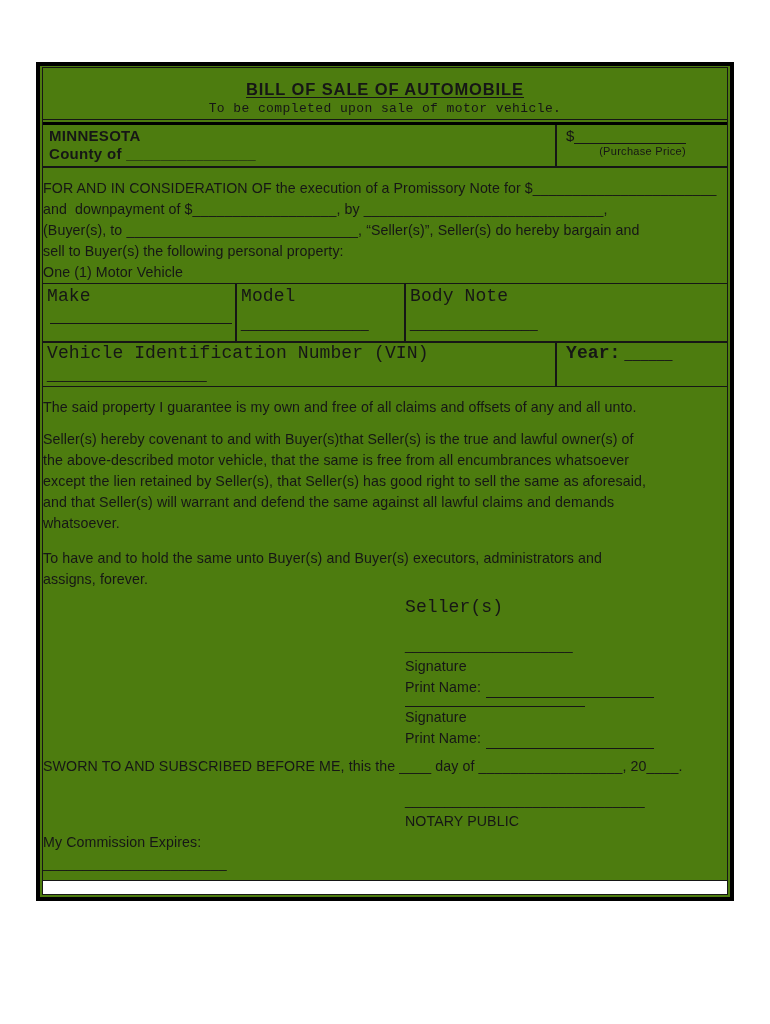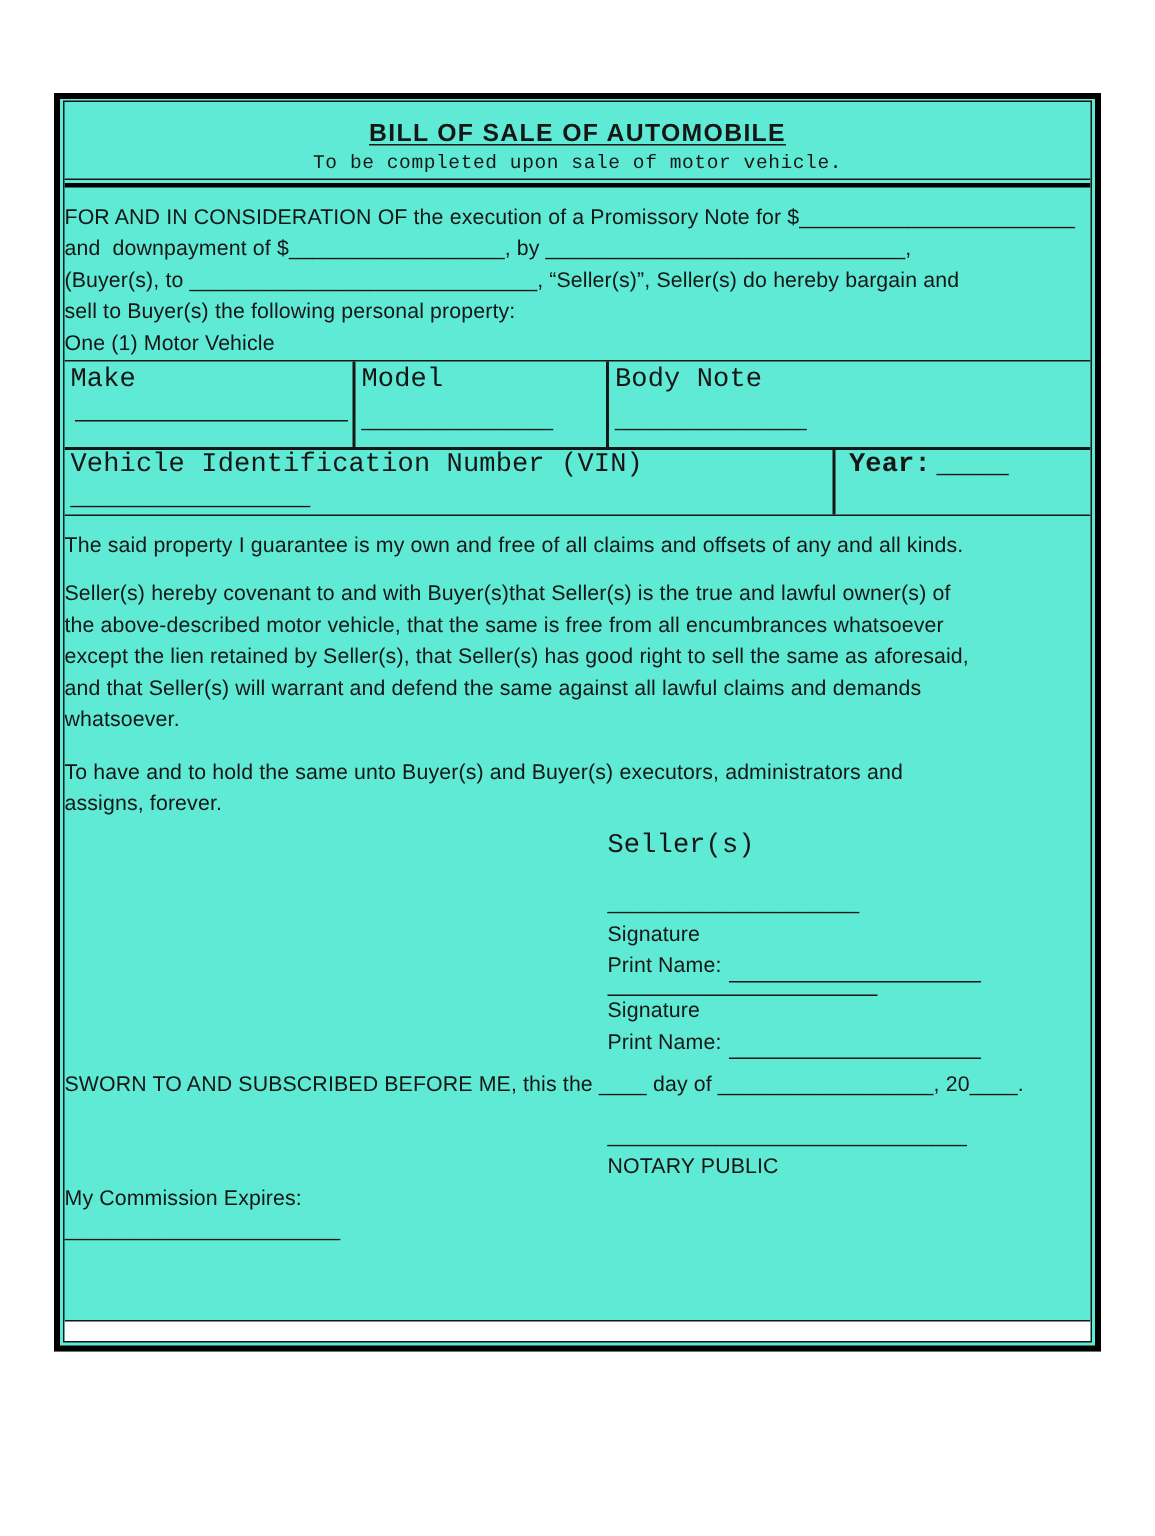--- a/index.html
+++ b/index.html
@@ -4,21 +4,21 @@
 <style>
   html,body { margin:0; padding:0; }
   body {
     width:770px; height:1024px; position:relative;
     background:#ffffff; color:#161616;
     font-family:"Liberation Sans", sans-serif;
     -webkit-font-smoothing:antialiased;
   }
   .frame {
     position:absolute; left:36px; top:62px; width:698px; height:839px;
-    box-sizing:border-box; border:4px solid #000; background:#5eead4;
+    box-sizing:border-box; border:4px solid #000; background:#4d7c0f;
   }
   .inner {
     position:absolute; top:1px; left:2px; right:2px; bottom:2px;
     border:1px solid #161616; overflow:hidden;
   }
   .title-box { text-align:center; padding:12px 0 3px 0; border-bottom:1px solid #161616; }
   .title {
     font-weight:bold; font-size:16.5px; letter-spacing:0.9px;
     text-decoration:underline; text-underline-offset:2px;
   }
@@ -68,20 +68,30 @@
 
 <div class="frame">
   <div class="inner">
 
     <div class="title-box">
       <div class="title">BILL OF SALE OF AUTOMOBILE</div>
       <div class="subtitle">To be completed upon sale of motor vehicle.</div>
     </div>
     <div class="thick-rule"></div>
 
+    <div class="state-row">
+      <div class="state-cell">
+        <div>MINNESOTA</div>
+        <div>County of _______________</div>
+      </div>
+      <div class="price-cell">
+        <div><span>$</span><span class="solid-line price-blank"></span></div>
+        <div class="price-caption">(Purchase Price)</div>
+      </div>
+    </div>
 
     <div class="content">
 
       <div class="para mt10">FOR AND IN CONSIDERATION OF the execution of a Promissory Note for $_______________________
 and  downpayment of $__________________, by ______________________________,
 (Buyer(s), to _____________________________, “Seller(s)”, Seller(s) do hereby bargain and
 sell to Buyer(s) the following personal property:</div>
       <div>One (1) Motor Vehicle</div>
 
       <div class="vtable">
@@ -102,21 +112,21 @@
         <div class="vrow2">
           <div class="vin-cell">
             <span class="serif">Vehicle Identification Number (VIN)</span><span> ____________________</span>
           </div>
           <div class="year-cell">
             <span class="serif bold">Year:</span><span> ______</span>
           </div>
         </div>
       </div>
 
-      <div class="para mt10">The said property I guarantee is my own and free of all claims and offsets of any and all kinds.</div>
+      <div class="para mt10">The said property I guarantee is my own and free of all claims and offsets of any and all unto.</div>
       <div class="para mt11">Seller(s) hereby covenant to and with Buyer(s)that Seller(s) is the true and lawful owner(s) of
 the above-described motor vehicle, that the same is free from all encumbrances whatsoever
 except the lien retained by Seller(s), that Seller(s) has good right to sell the same as aforesaid,
 and that Seller(s) will warrant and defend the same against all lawful claims and demands
 whatsoever.</div>
       <div class="para mt14">To have and to hold the same unto Buyer(s) and Buyer(s) executors, administrators and
 assigns, forever.</div>
 
       <div class="seller-block mt7">
         <div class="serif">Seller(s)</div>

